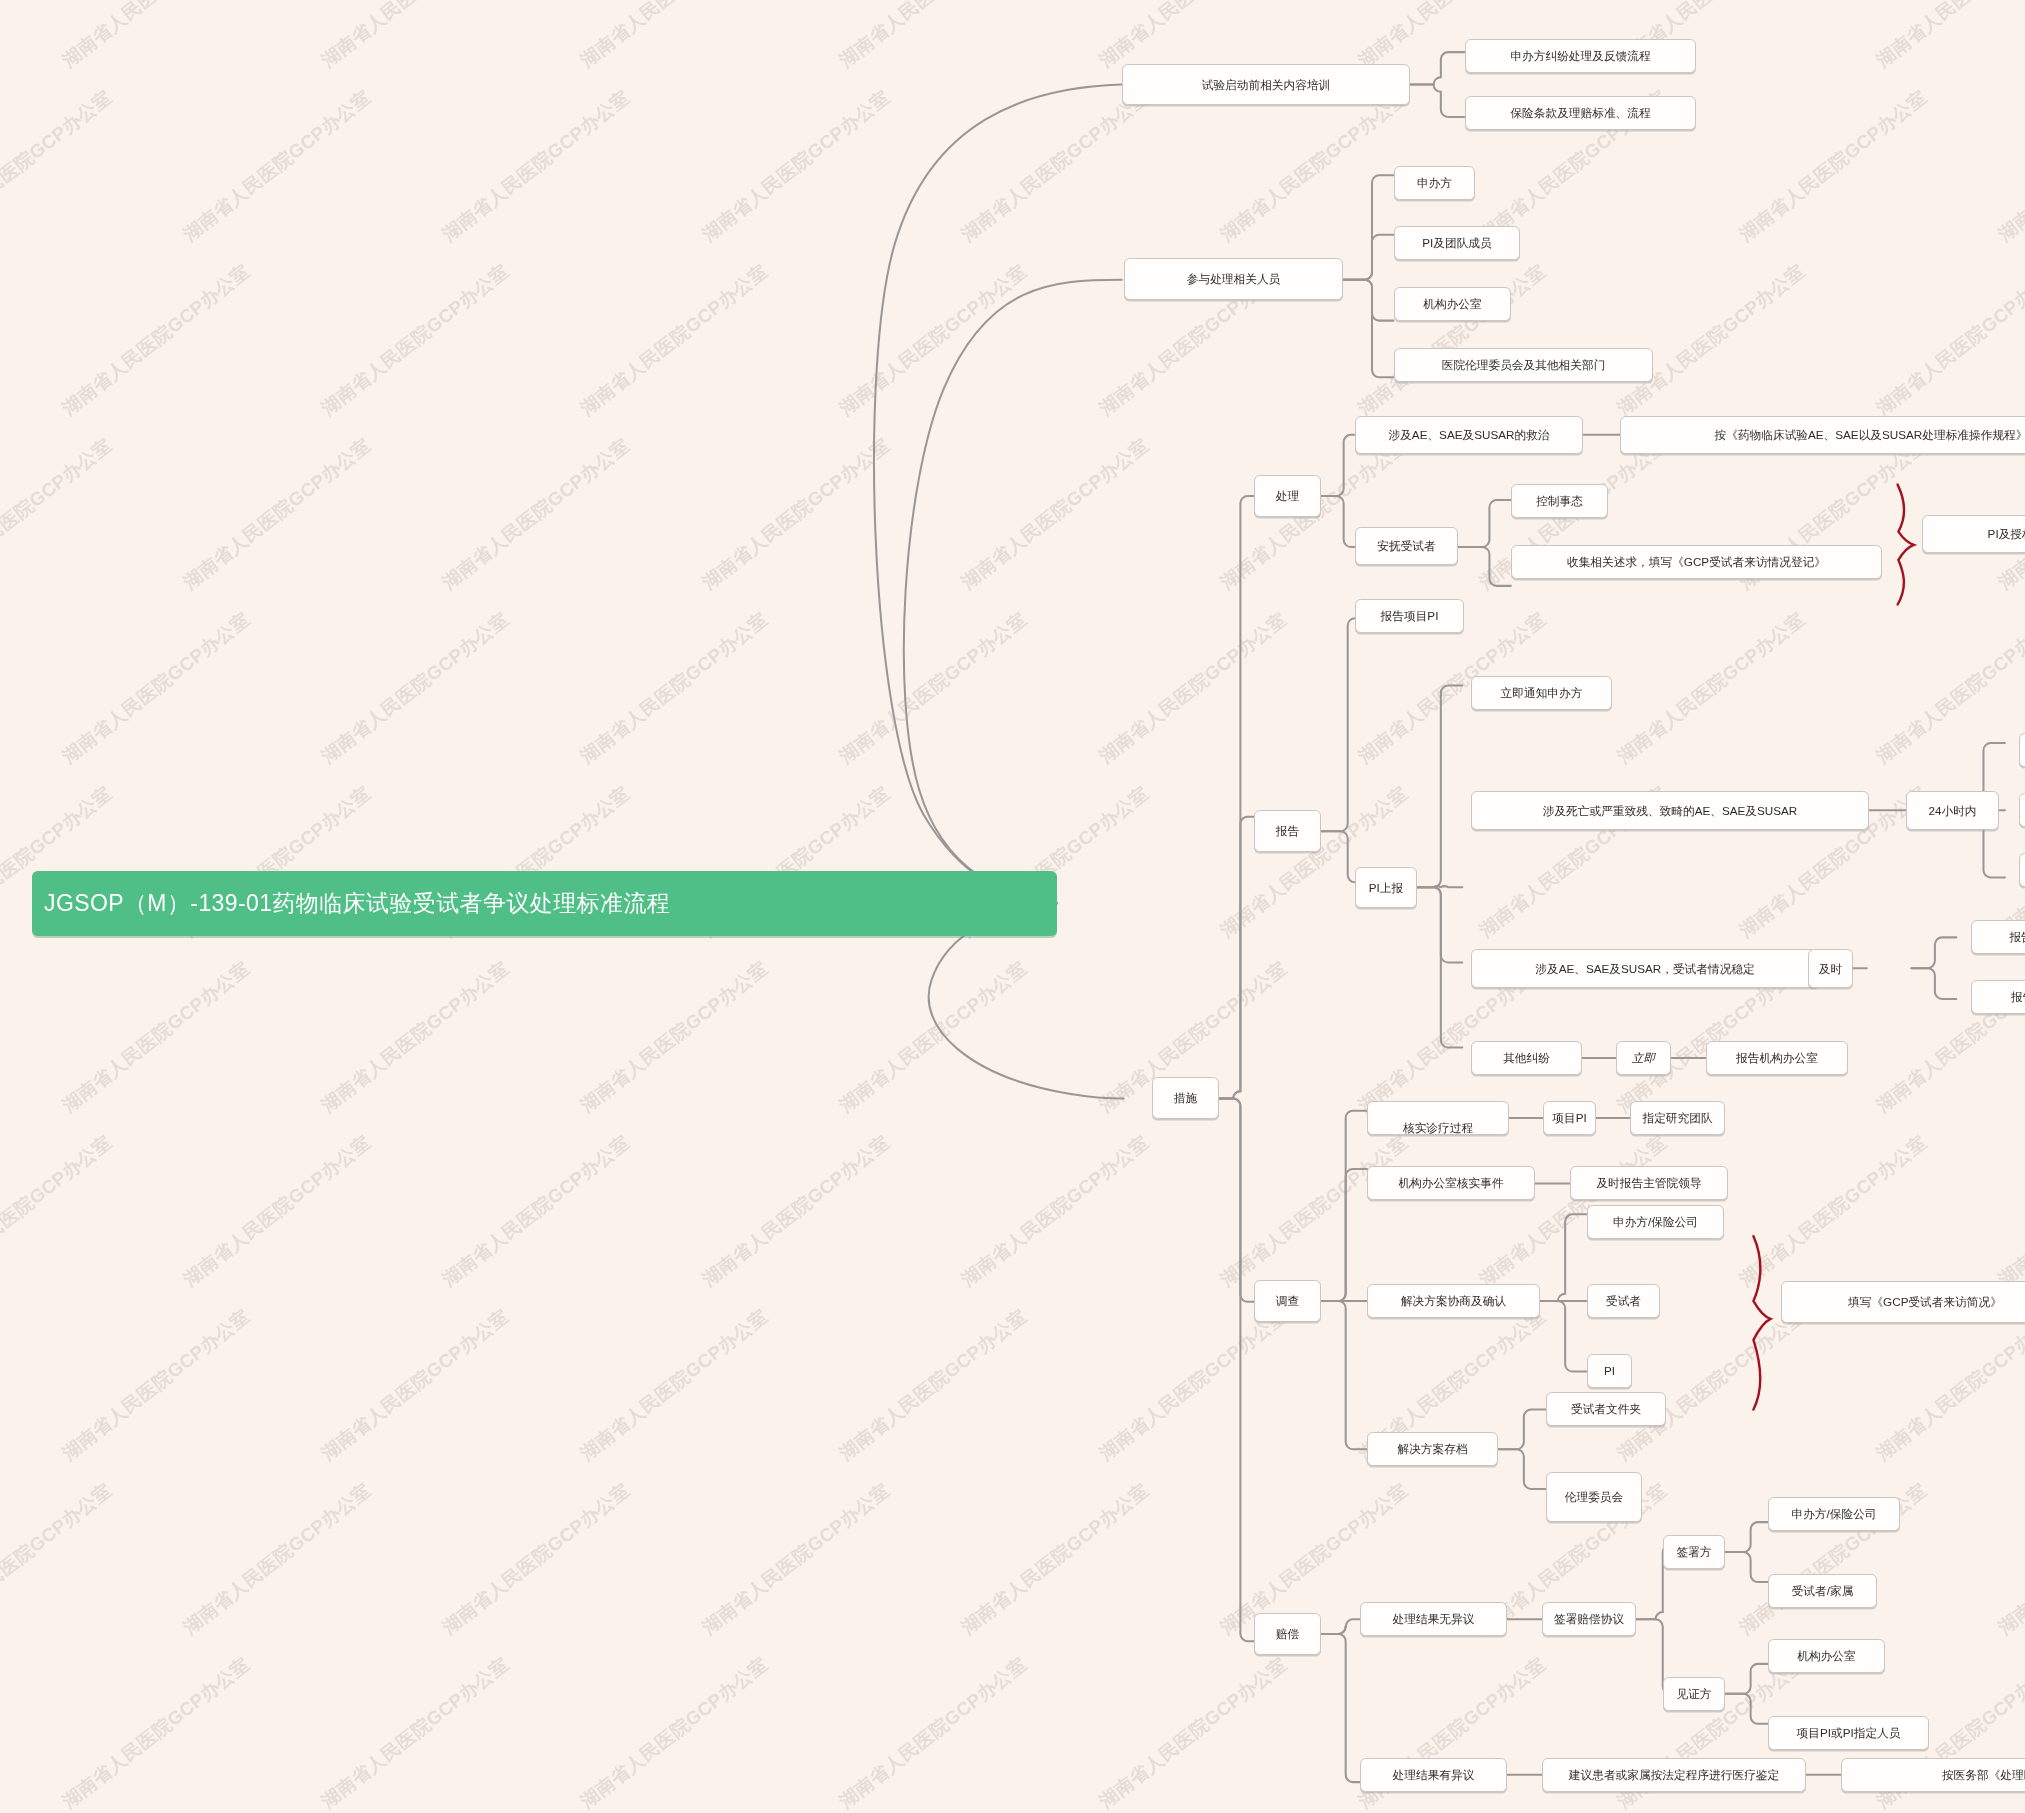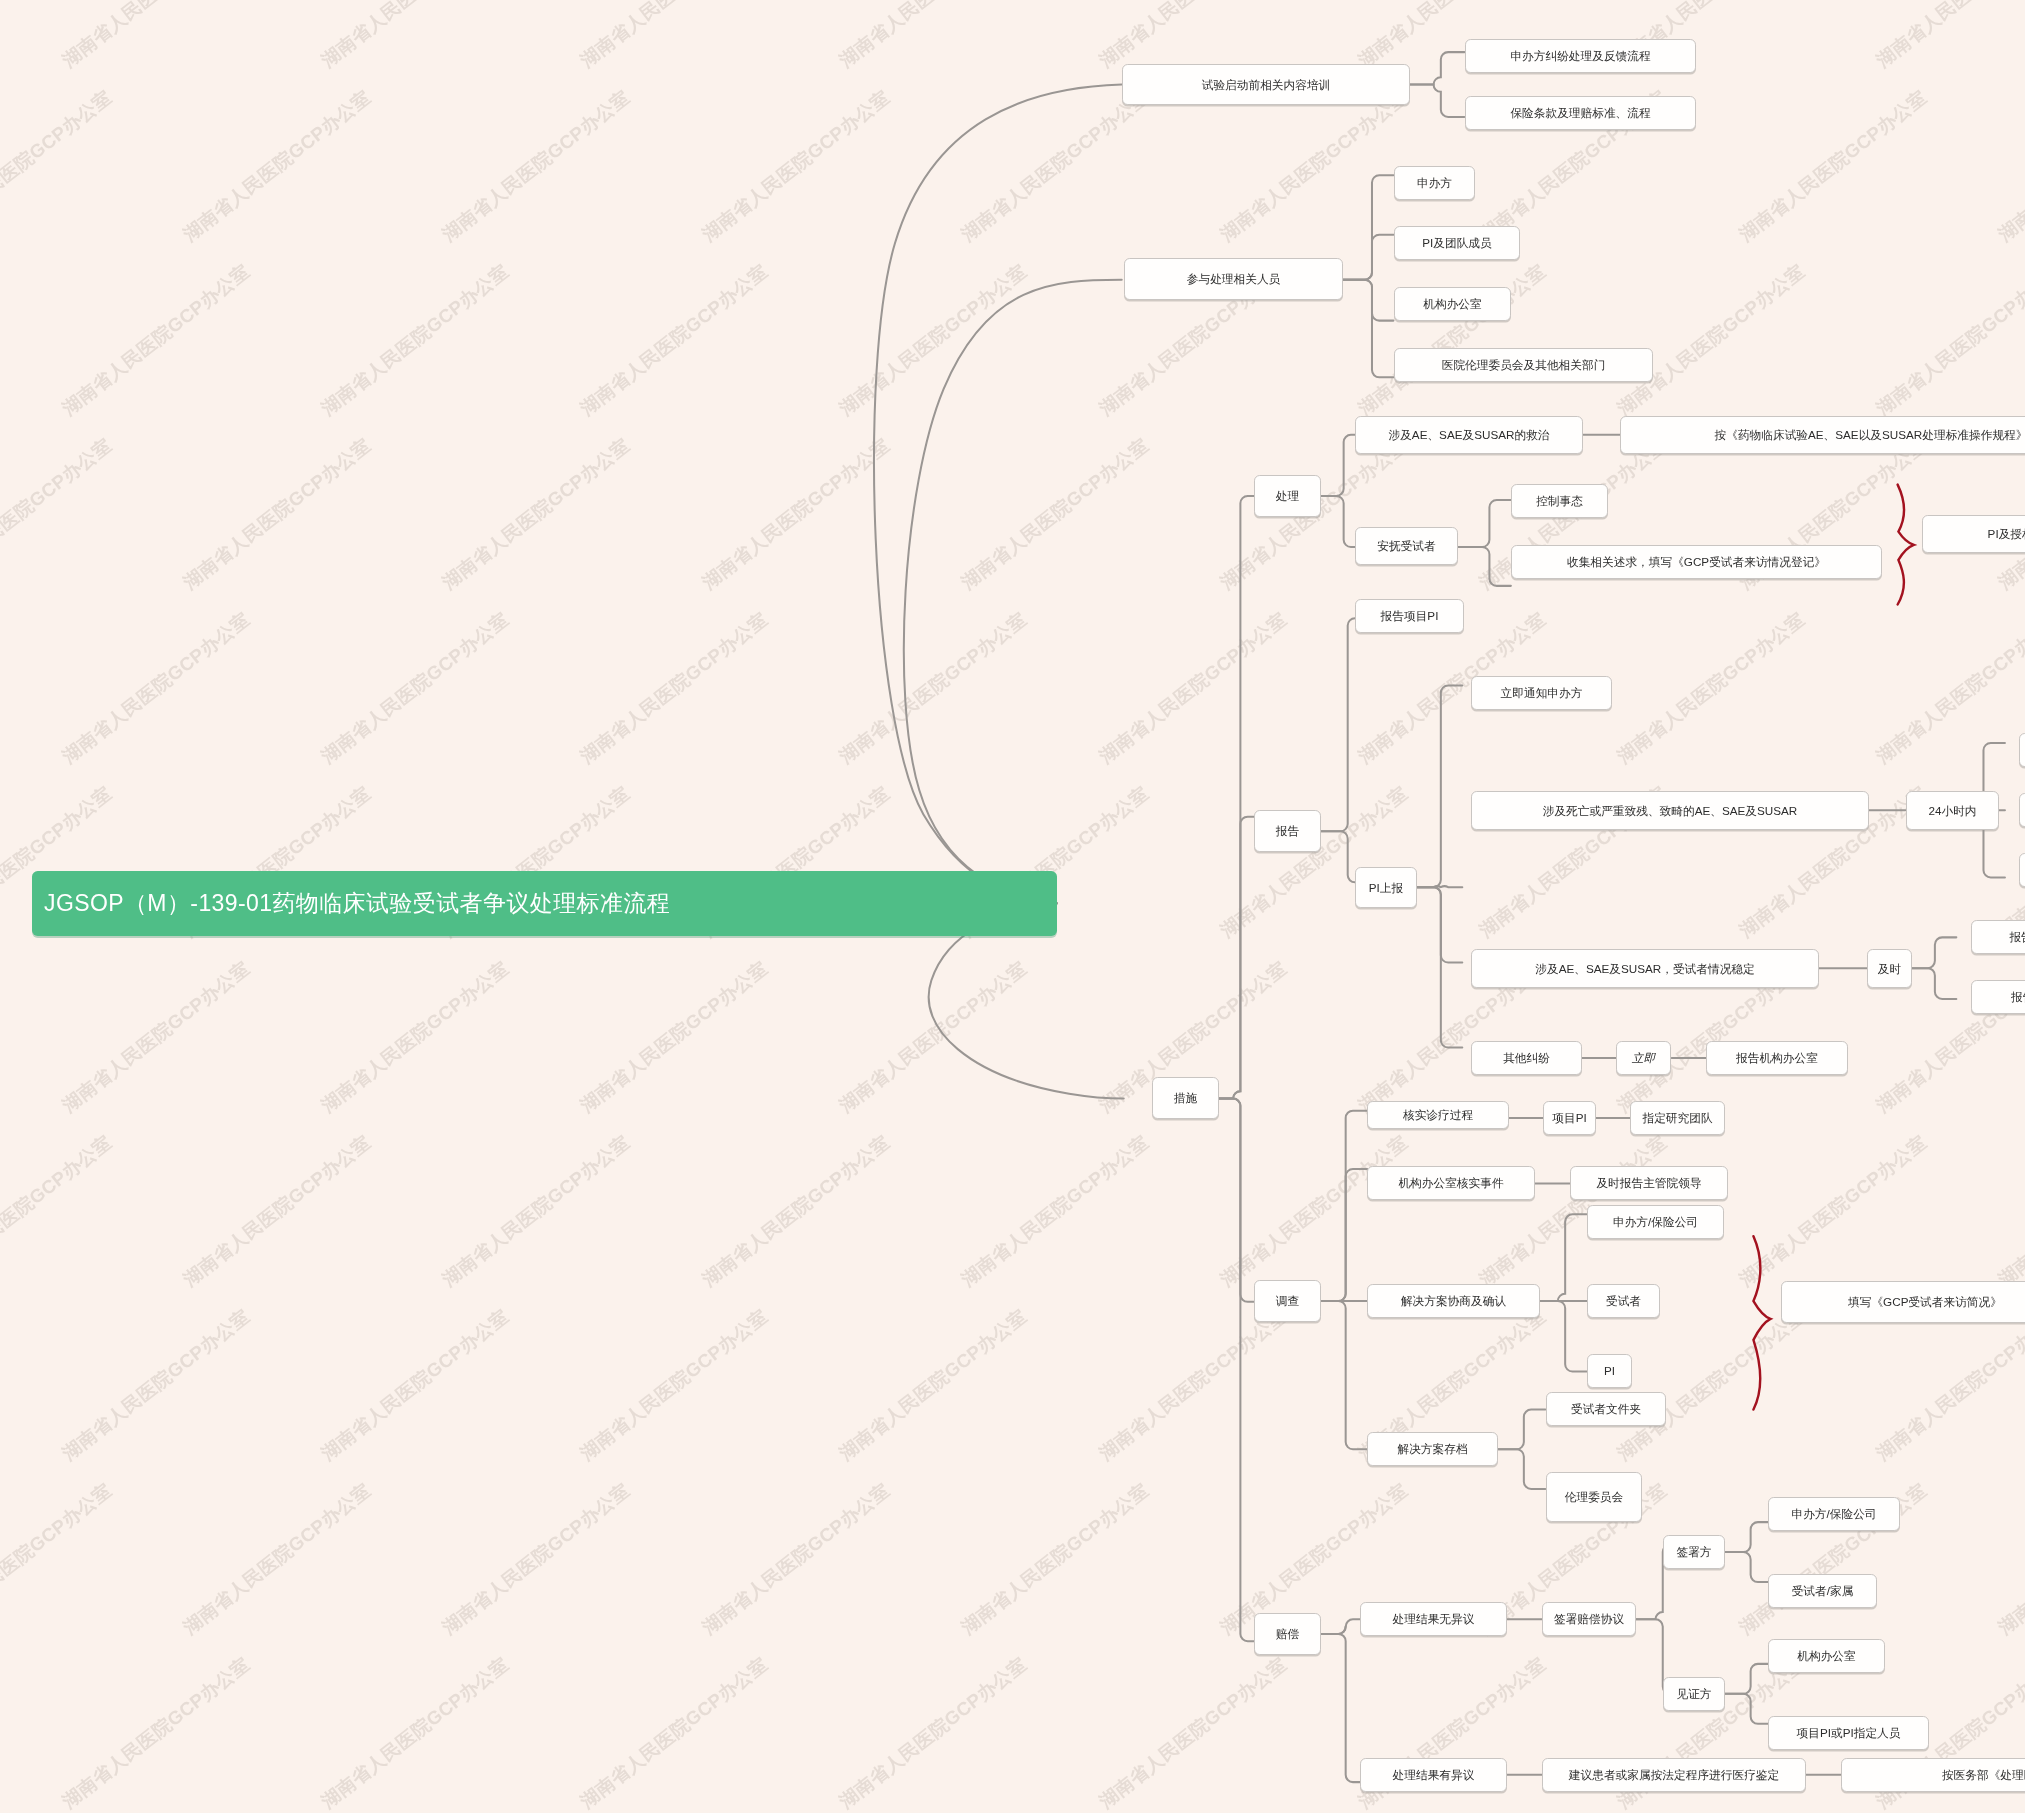--- a/index.html
+++ b/index.html
@@ -337,21 +337,21 @@
   <div class="node" style="left:2019px;top:793px;width:162px;height:34px;">
     
   </div>
   <div class="node" style="left:2019px;top:853px;width:190px;height:34px;">
     
   </div>
 
   <div class="node" style="left:1471px;top:949px;width:348px;height:39px;">
     <span>涉及AE、SAE及SUSAR，受试者情况稳定</span>
   </div>
-  <div class="node" style="left:1867px;top:949px;width:45px;height:39px;">
+  <div class="node" style="left:1808px;top:949px;width:45px;height:39px;">
     <span>及时</span>
   </div>
   <div class="node" style="left:1971px;top:920px;width:182px;height:34px;">
     <span>报告机构办公室主任</span>
   </div>
   <div class="node" style="left:1971px;top:980px;width:162px;height:34px;">
     <span>报告伦理委员会</span>
   </div>
 
   <div class="node" style="left:1471px;top:1041px;width:111px;height:34px;">
@@ -360,21 +360,21 @@
   <div class="node" style="left:1616px;top:1041px;width:55px;height:34px;font-style:italic;">
     <span>立即</span>
   </div>
   <div class="node" style="left:1706px;top:1041px;width:142px;height:34px;">
     <span>报告机构办公室</span>
   </div>
 
   <div class="node" style="left:1254px;top:1280px;width:67px;height:42px;">
     <span>调查</span>
   </div>
-  <div class="node" style="left:1367px;top:1101px;width:142px;height:28px;">
+  <div class="node" style="left:1367px;top:1101px;width:142px;height:34px;align-items:flex-end;">
     <span>核实诊疗过程</span>
   </div>
   <div class="node" style="left:1543px;top:1101px;width:53px;height:34px;">
     <span>项目PI</span>
   </div>
   <div class="node" style="left:1630px;top:1101px;width:95px;height:34px;">
     <span>指定研究团队</span>
   </div>
   <div class="node" style="left:1367px;top:1166px;width:168px;height:34px;">
     <span>机构办公室核实事件</span>

